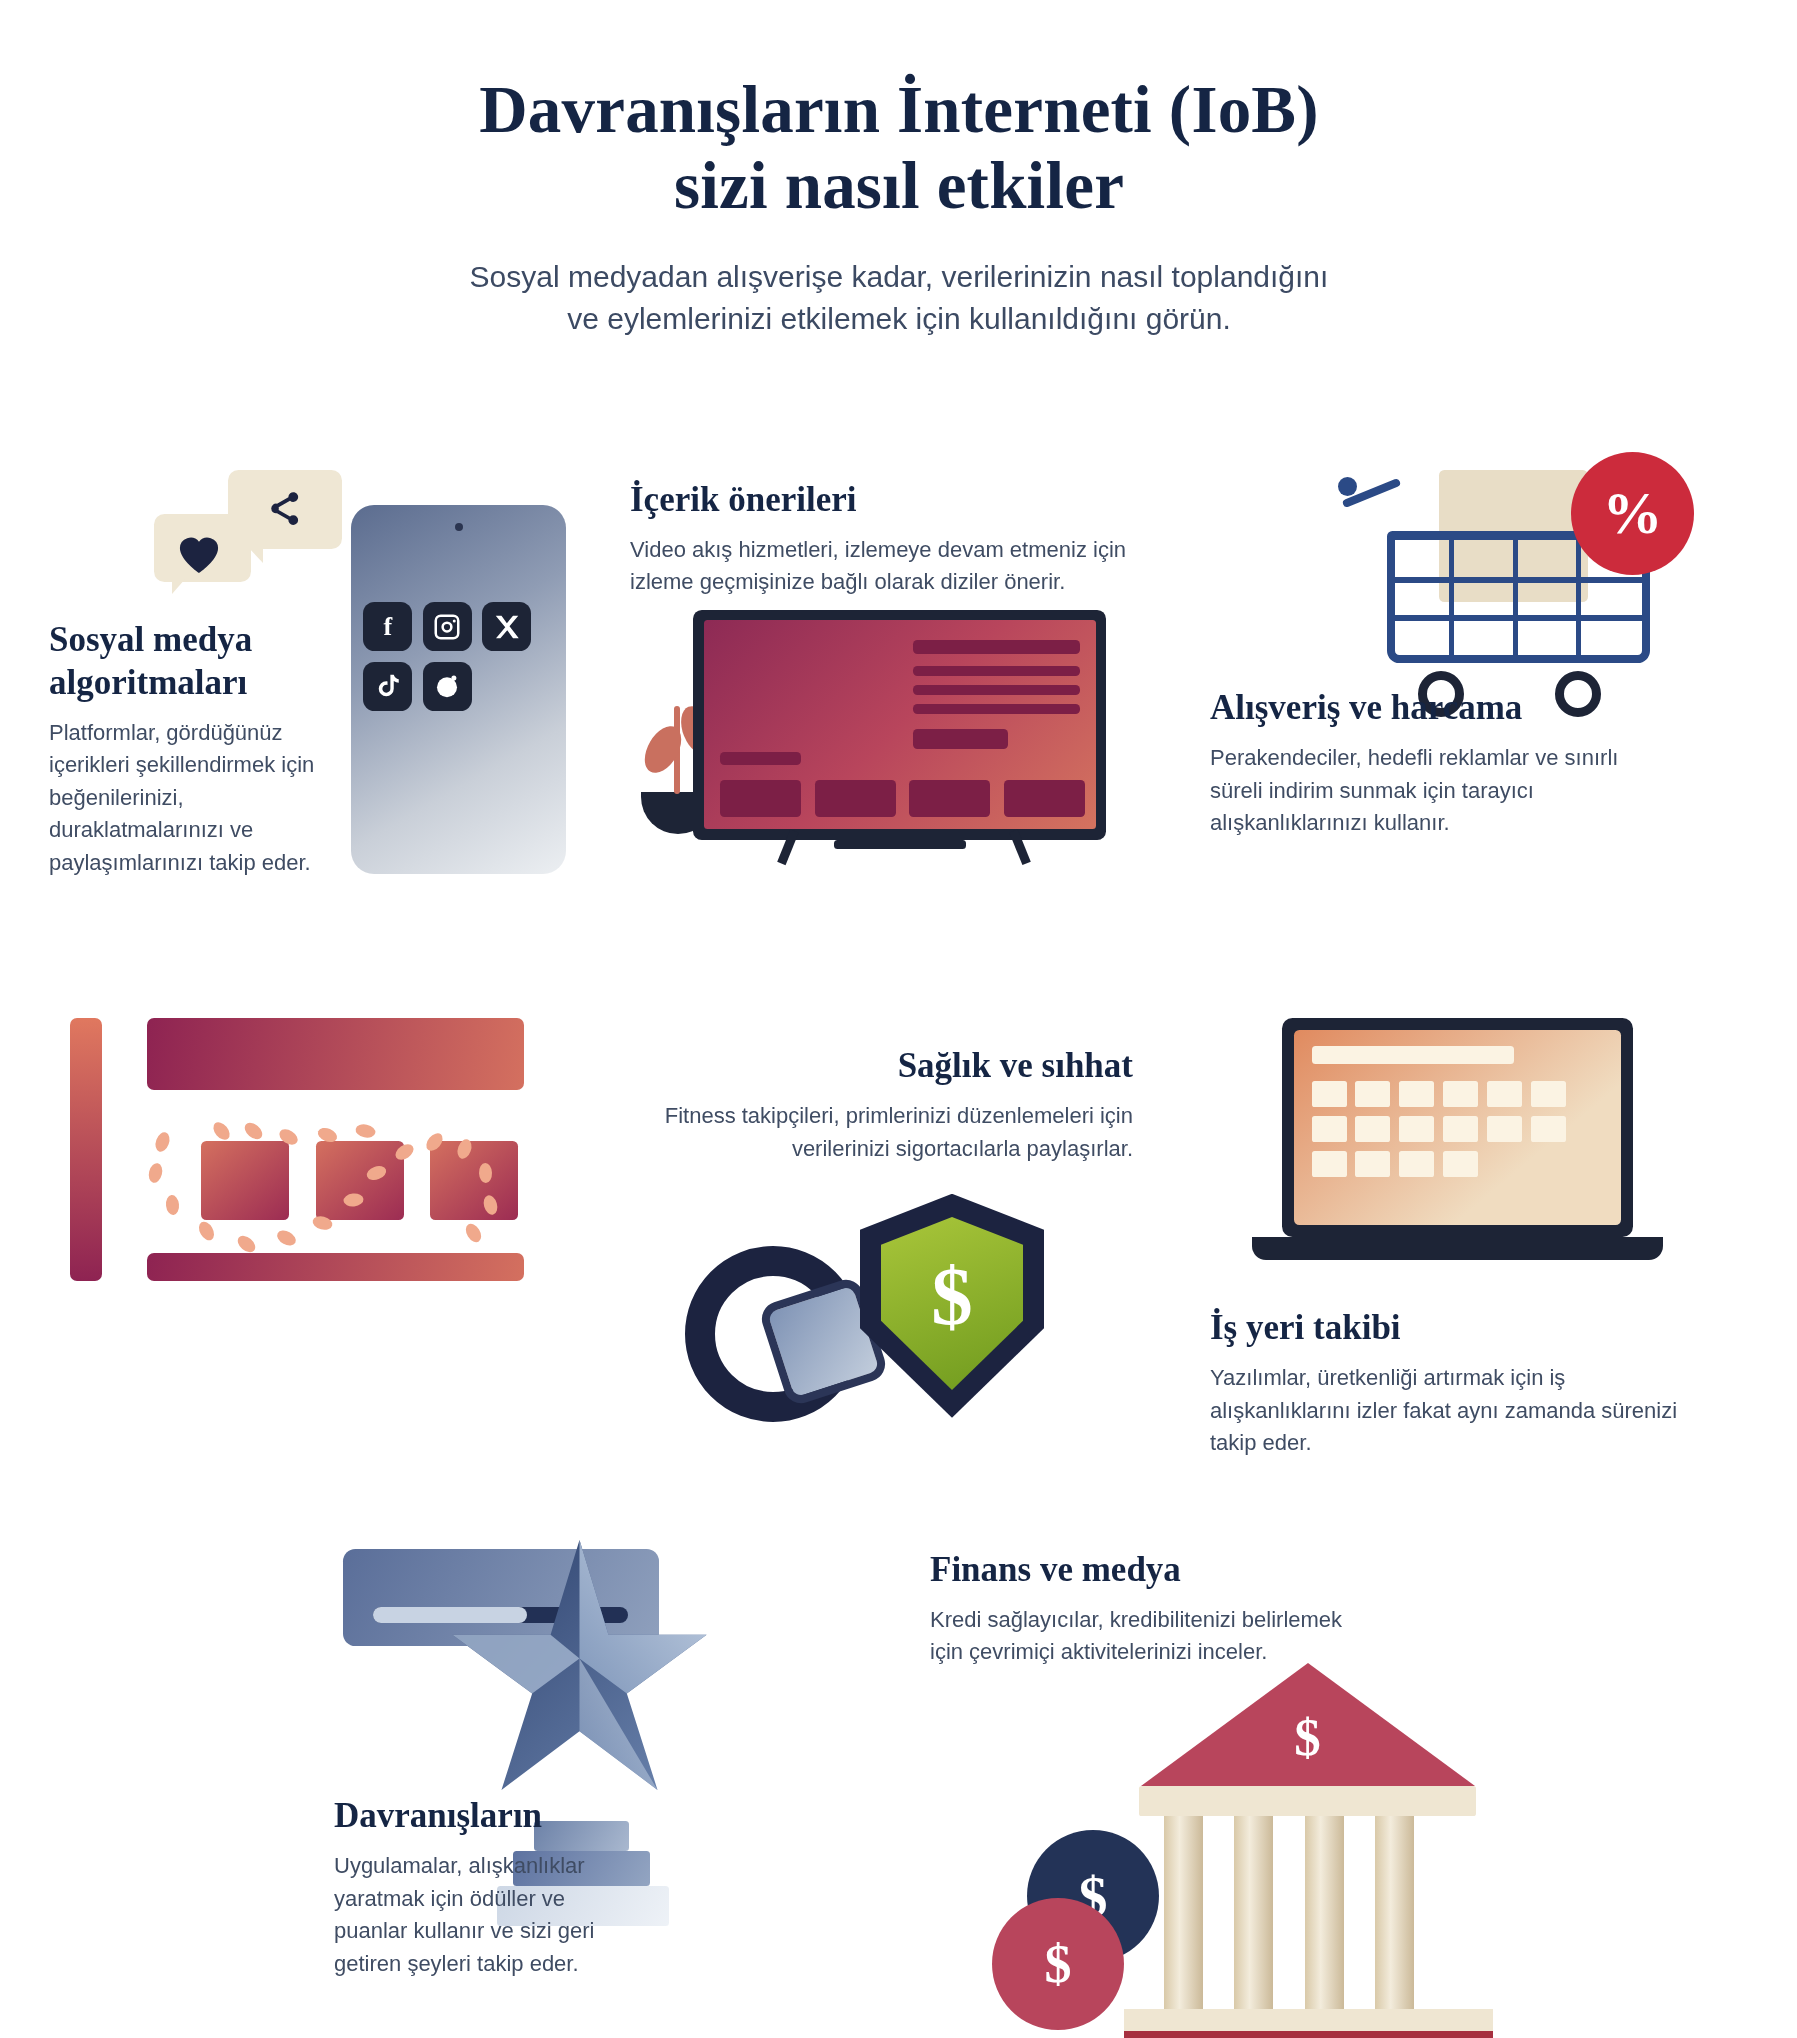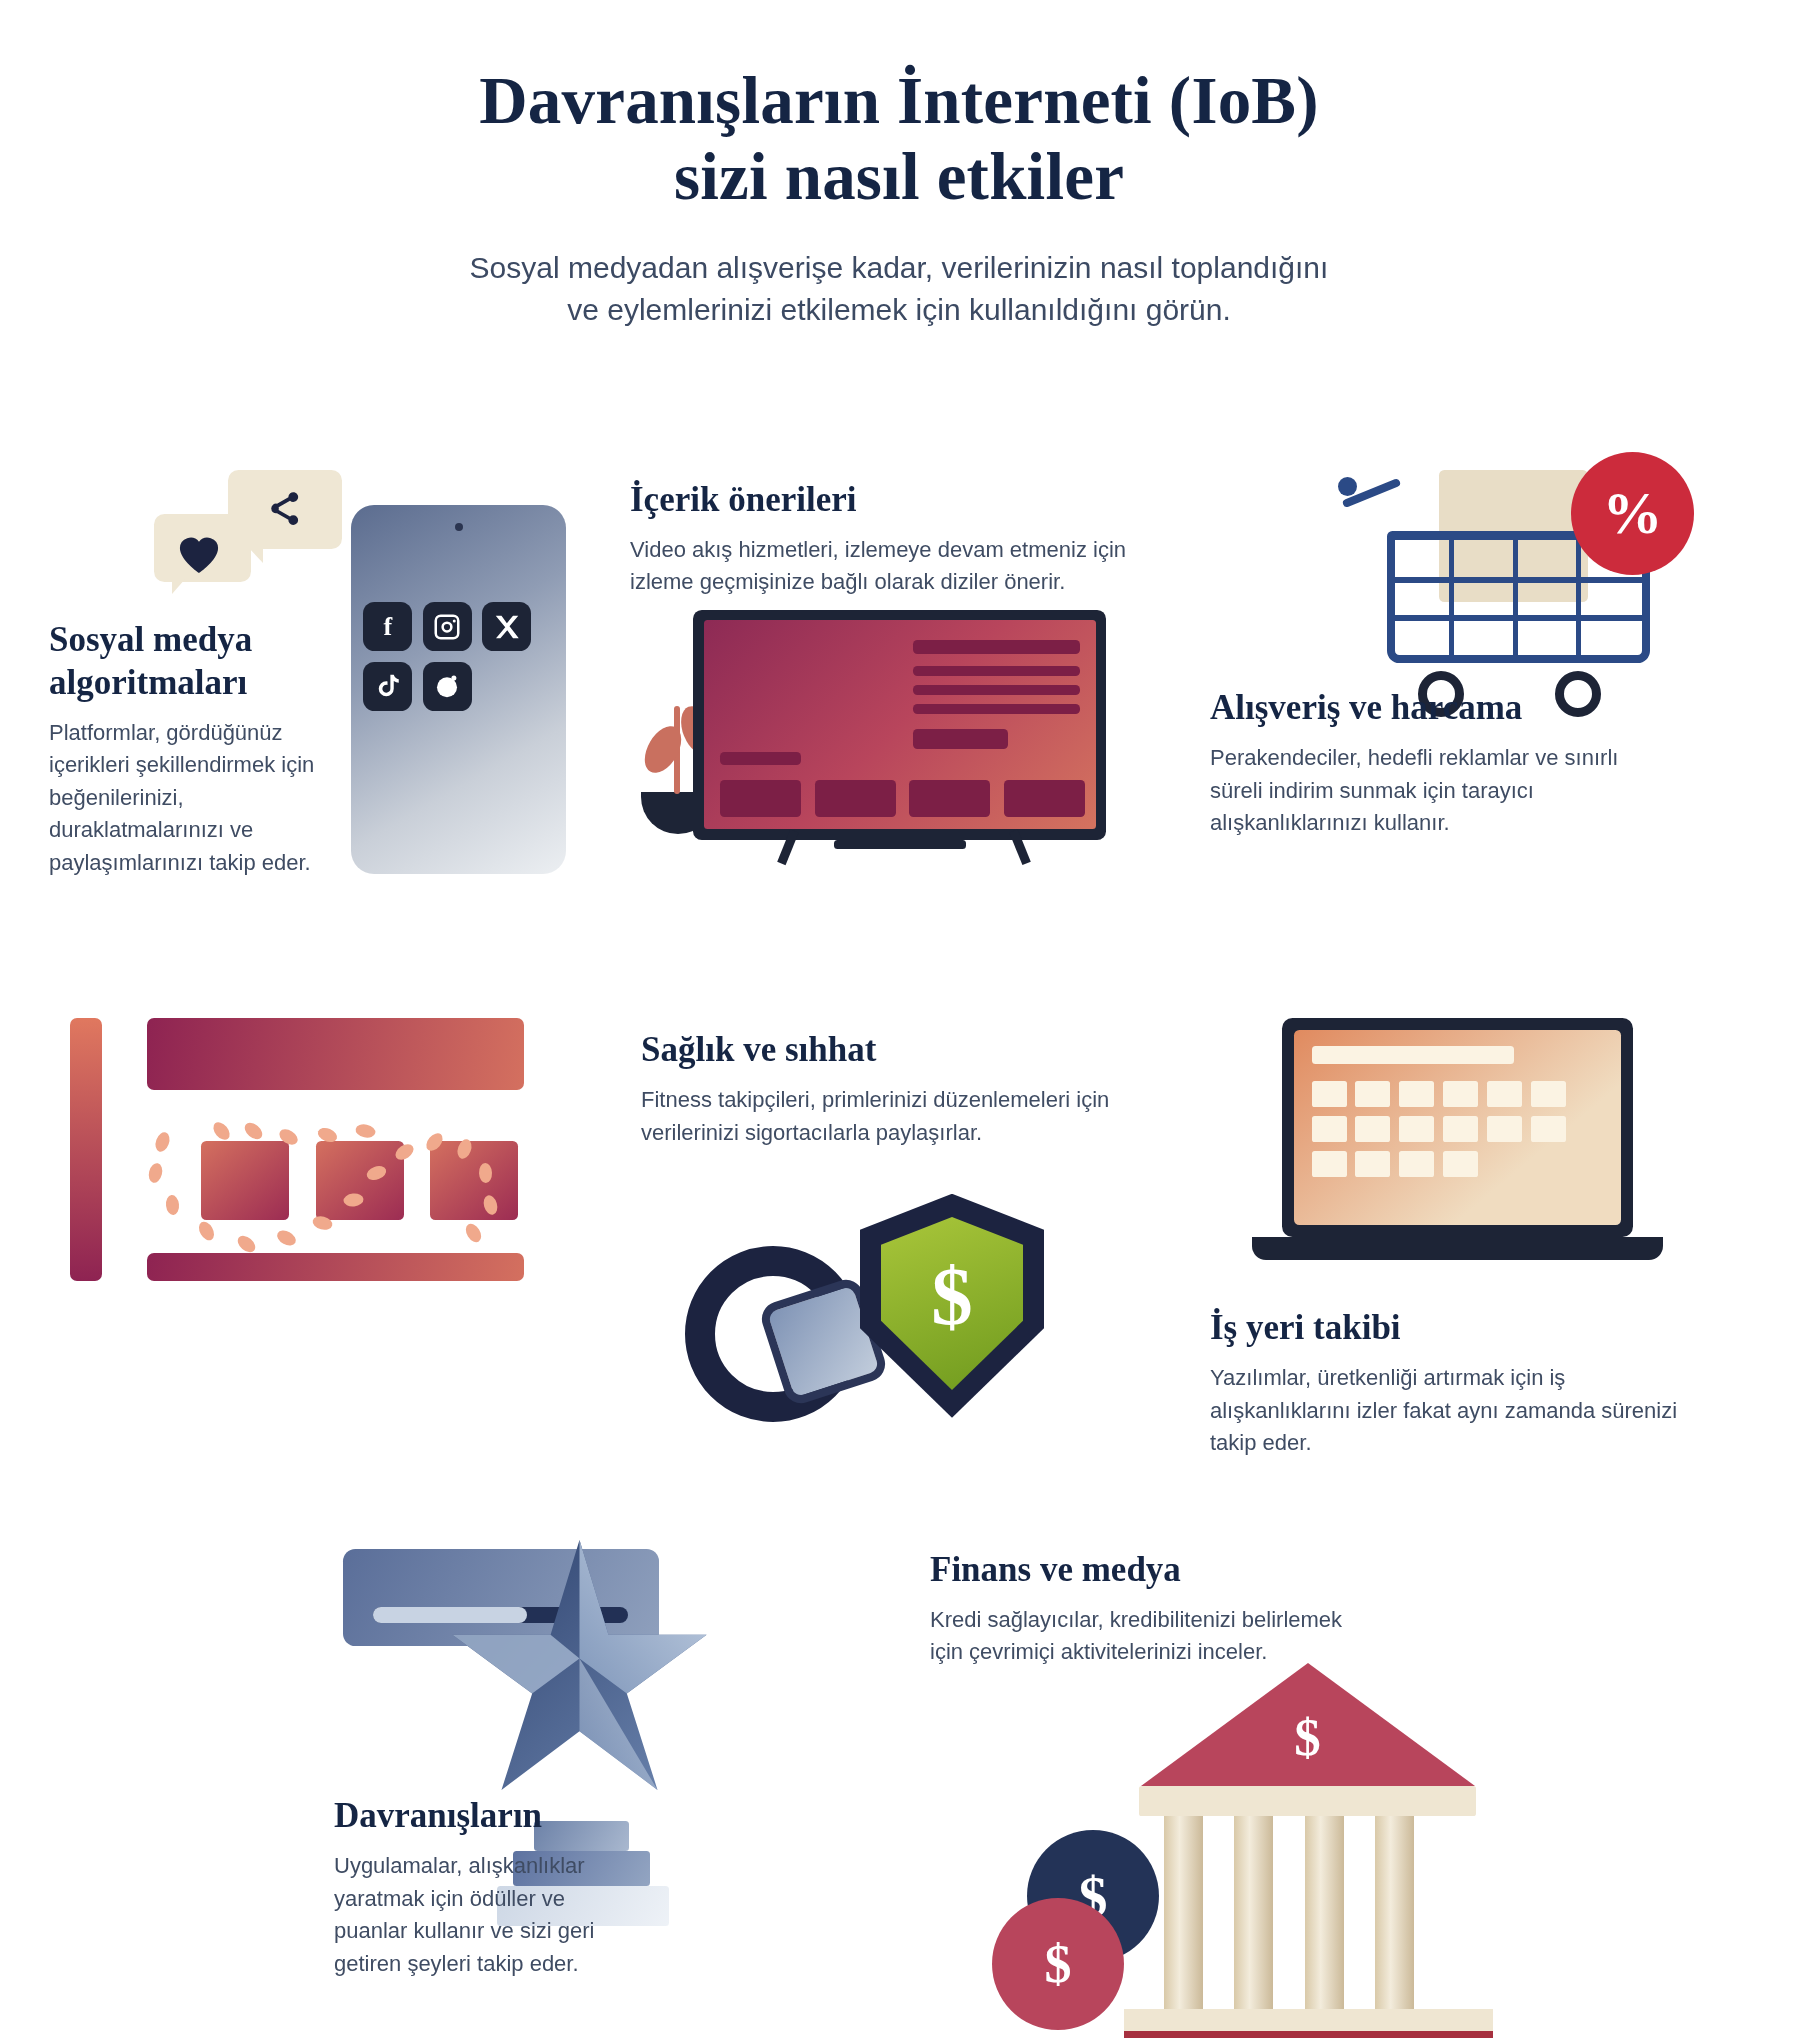--- a/index.html
+++ b/index.html
@@ -22,21 +22,21 @@
     padding-top: 54px;
     text-align: center;
   }
   .title {
     font-family: "Liberation Serif", serif;
     font-weight: bold;
     font-size: 67px;
     line-height: 1.14;
     color: #152544;
     letter-spacing: 0.2px;
-    margin: 8px auto;
+    margin: 17px auto;
     max-width: 1317px;
   }
   .subtitle {
     margin: 32px auto 0;
     font-size: 30px;
     line-height: 1.42;
     color: #3c4a63;
     max-width: 1167px;
   }
 
@@ -193,21 +193,21 @@
   }
   .shelf-box {
     position: absolute; top: 132px; width: 88px; height: 79px; border-radius: 5.3px;
     background: linear-gradient(140deg,#d4705f,#9c2c53);
   }
   .footprint {
     position: absolute; width: 13px; height: 20px; border-radius: 50%;
     background: #f0a98c;
   }
 
-  #c-health { left: 641px; top: 20px; width: 492px; }
+  #c-health { left: 641px; top: 36px; width: 492px; text-align: right; }
   #art-health { left: 667px; top: 176px; width: 421px; height: 290px; }
   .shield {
     position: absolute; left: 193px; top: 8.8px; width: 184px; height: 224px;
     background: #1c2340;
     clip-path: polygon(50% 0%, 100% 16%, 100% 60%, 50% 100%, 0% 60%, 0% 16%);
   }
   .shield-in {
     position: absolute; left: 214px; top: 32px; width: 142px; height: 173px;
     background: linear-gradient(160deg,#a9c63a,#6f9a1e);
     clip-path: polygon(50% 0%, 100% 16%, 100% 60%, 50% 100%, 0% 60%, 0% 16%);

